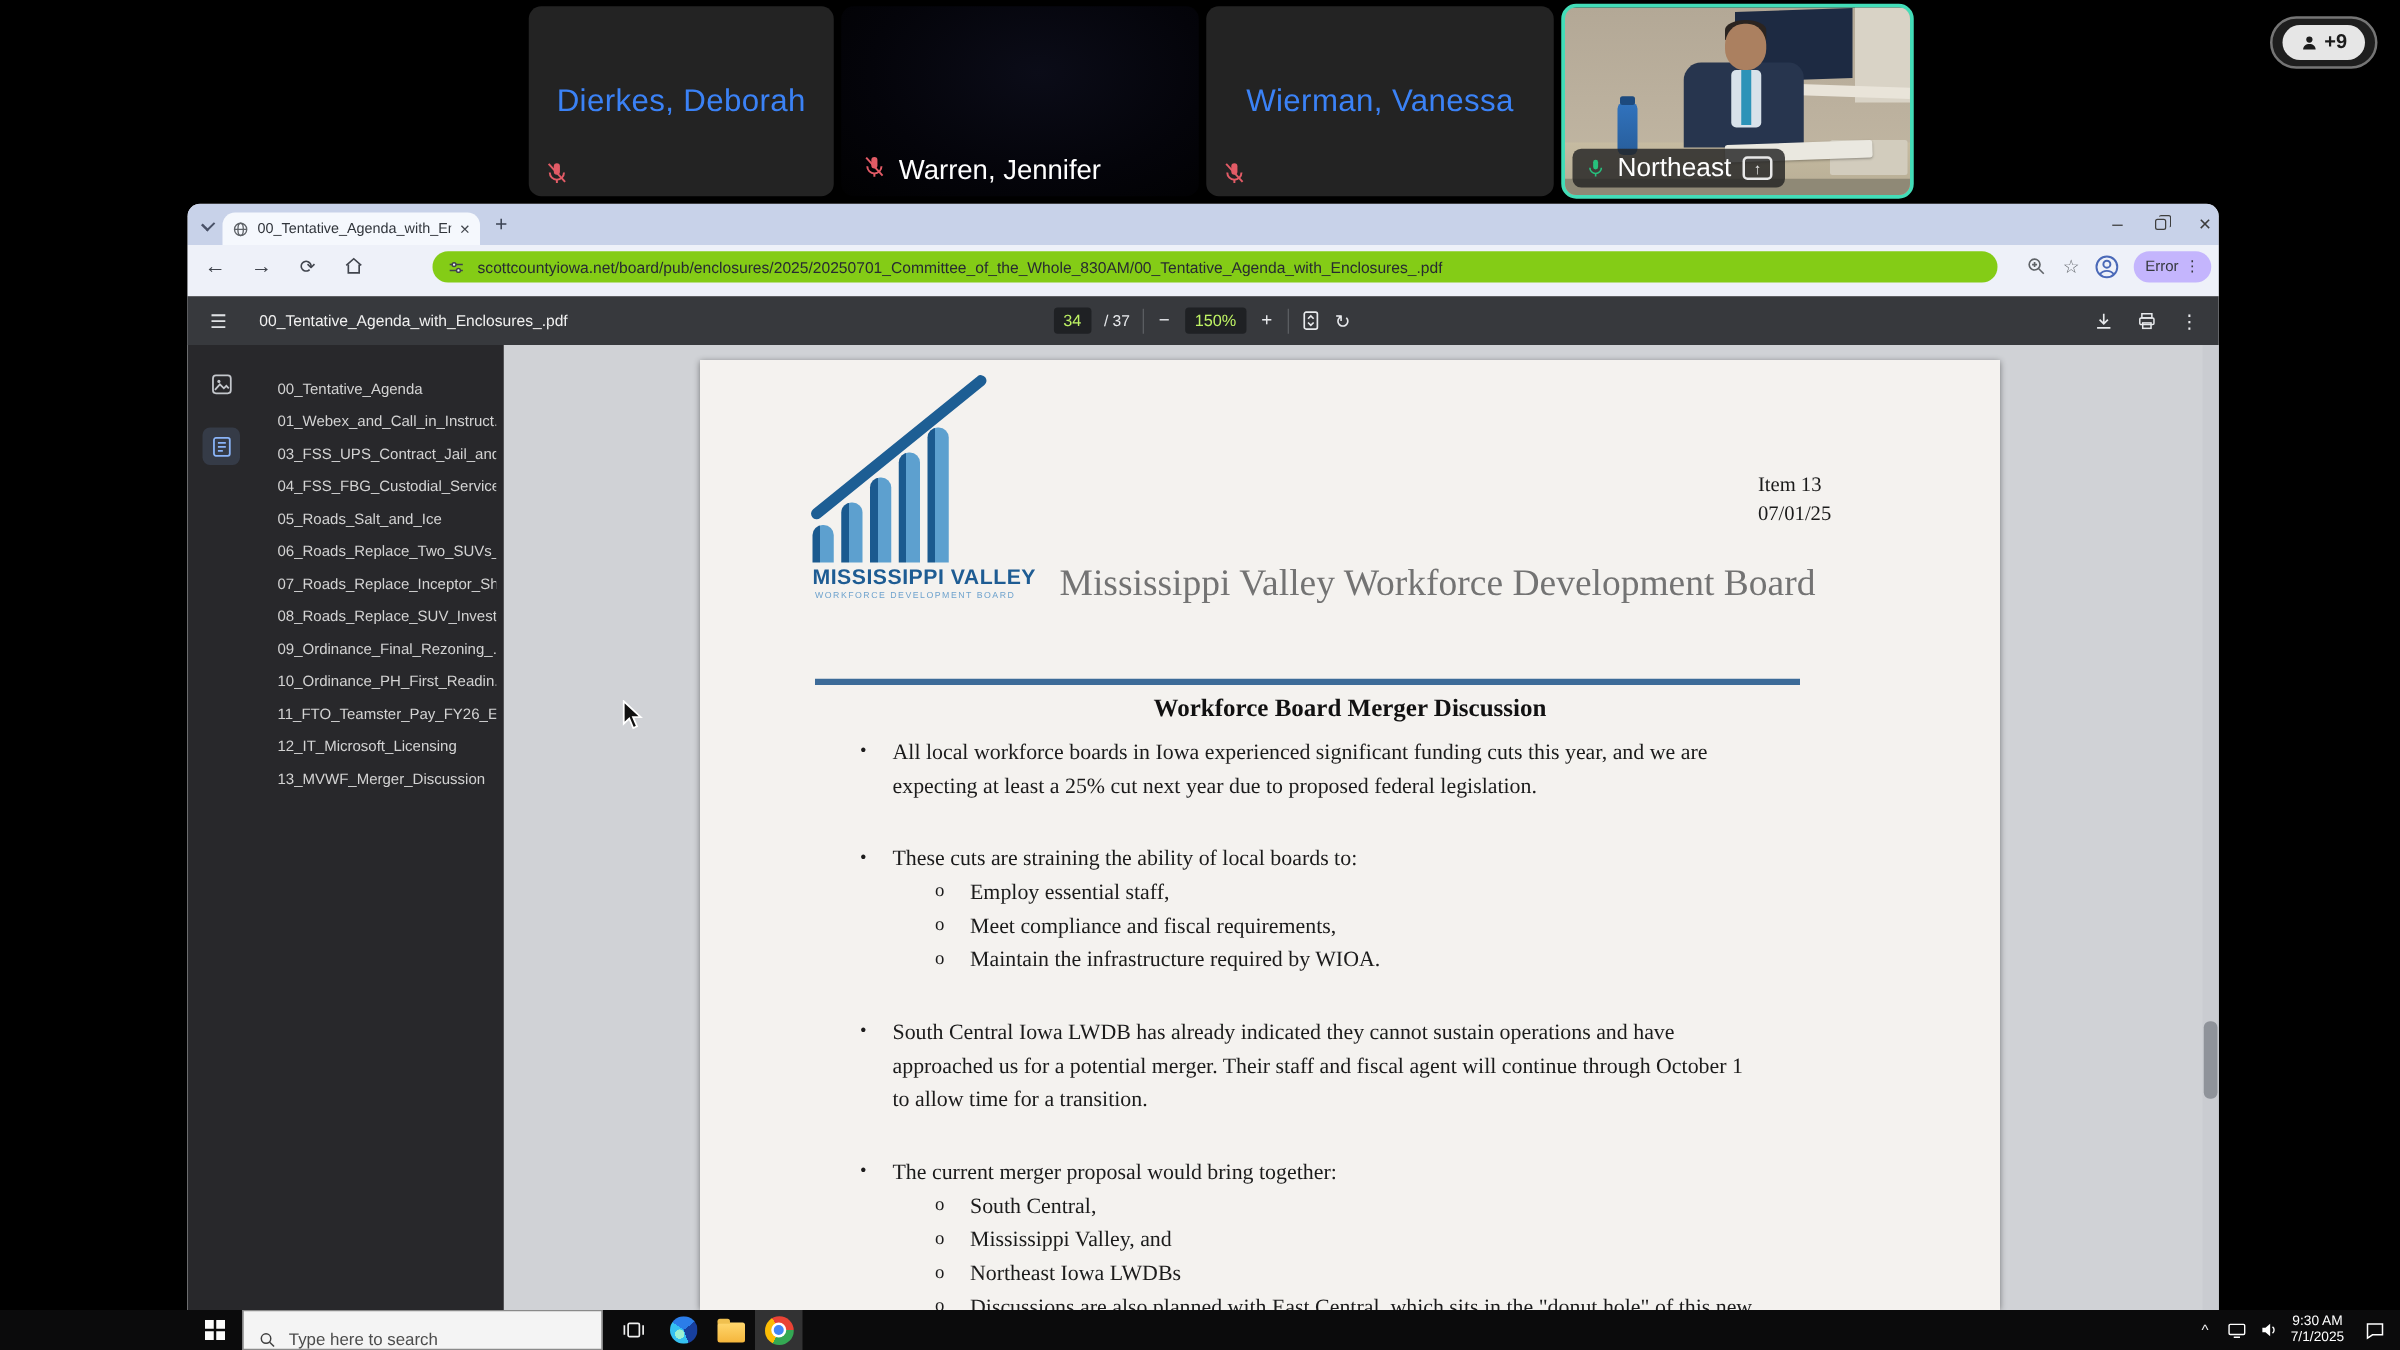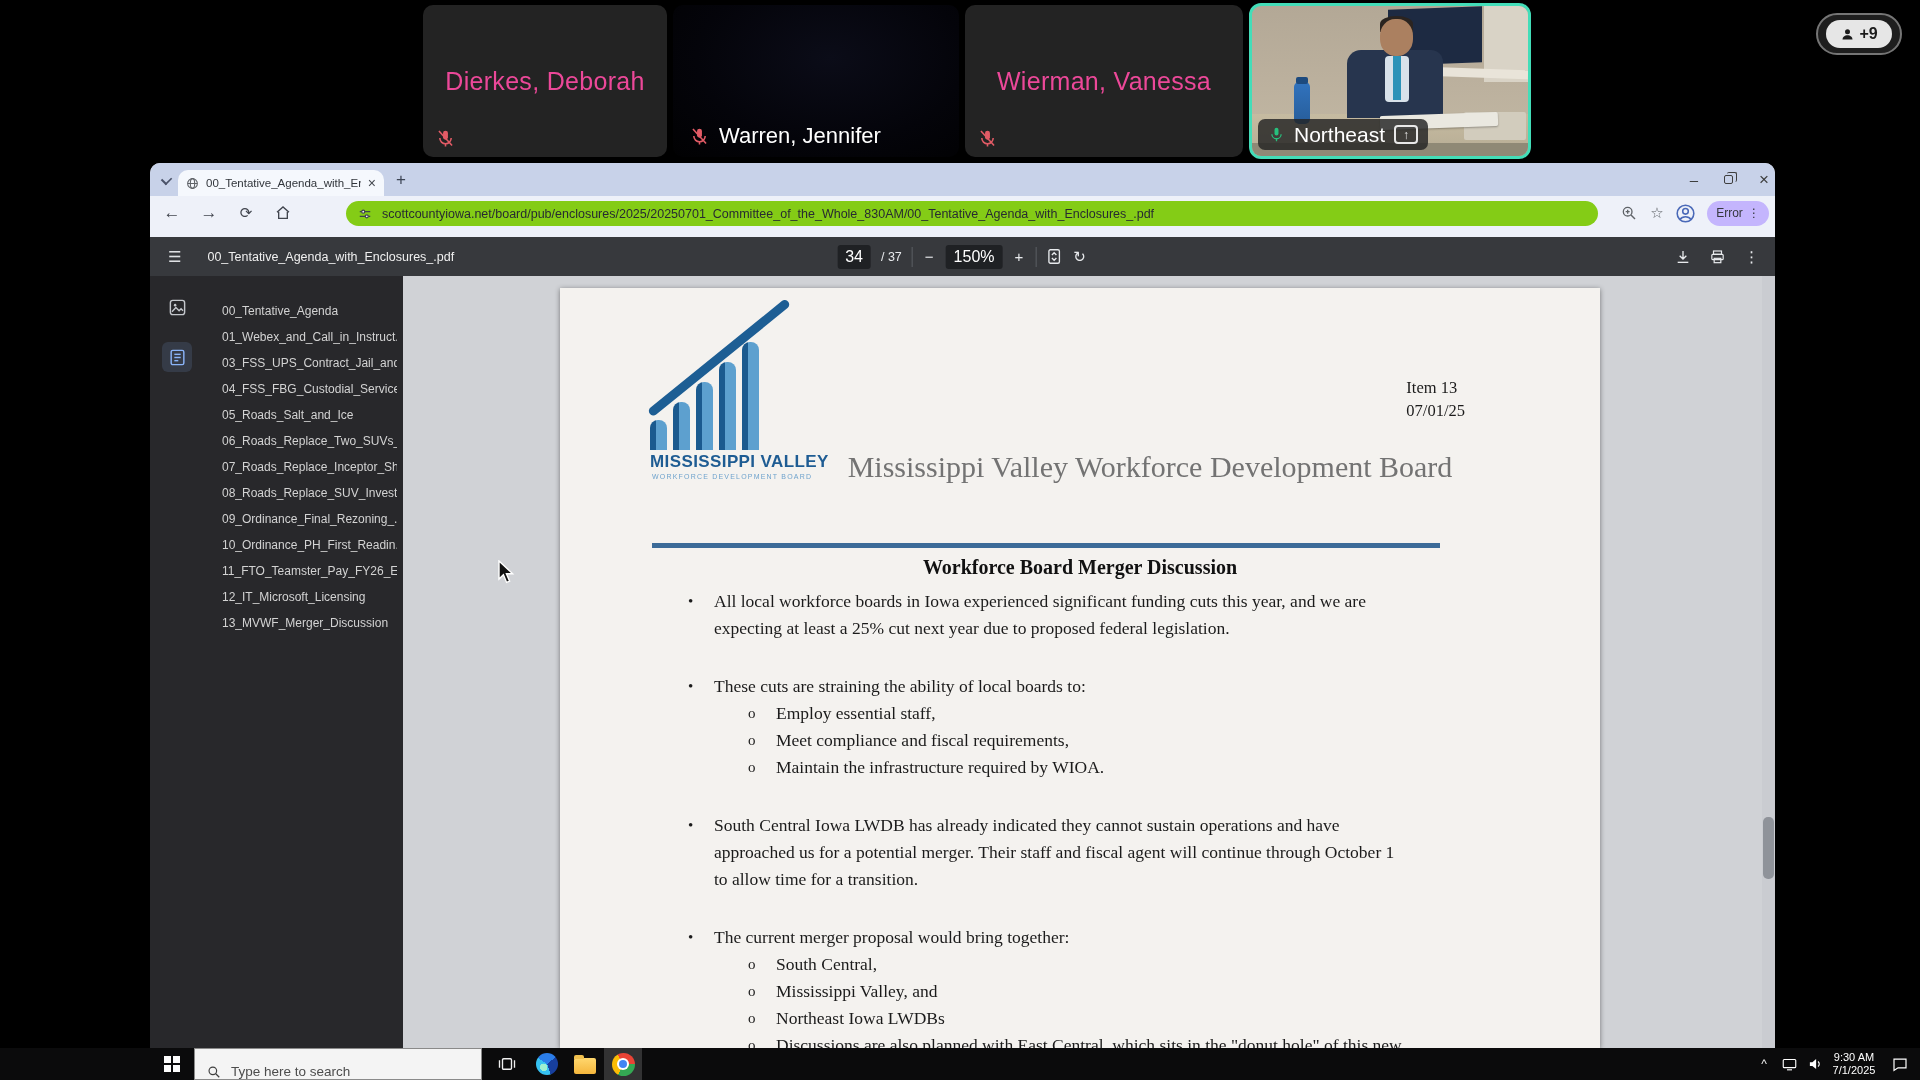--- a/index.html
+++ b/index.html
@@ -2,23 +2,23 @@
 <html><head>
 <meta charset="utf-8">
 <style>
   * { margin:0; padding:0; box-sizing:border-box; }
   html,body { width:1920px; height:1080px; overflow:hidden; background:#000; font-family:"Liberation Sans", sans-serif; }
 
   
   #stage { position:absolute; inset:0; background:#000; }
   .tile { position:absolute; top:5px; height:152px; border-radius:10px; overflow:hidden; }
   .tile.gray { background:#232323; display:flex; align-items:center; justify-content:center; }
-  .pname { color:#ec4899; font-size:25px; letter-spacing:.3px; }
+  .pname { color:#3b82f6; font-size:25px; letter-spacing:.3px; }
   .mic-bl { position:absolute; left:12px; bottom:8px; }
-  .namebar { position:absolute; left:16px; bottom:8px; display:flex; align-items:center; gap:9px; color:#fff; font-size:22px; }
+  .namebar { position:absolute; left:16px; bottom:8px; display:flex; gap:9px; color:#fff; font-size:22px; }
   #tile-warren { background:radial-gradient(ellipse at 55% 35%, #0b0c18 0%, #04040a 60%, #010102 100%); }
   #tile-boardroom { top:3px; height:156px; border:3px solid #43ddb8; border-radius:12px; background:linear-gradient(#b3a896 0%, #bcb19e 55%, #c3b9a4 100%); }
   .br-screen { position:absolute; right:46px; top:2px; width:94px; height:56px; background:#1d2a42; transform:skewY(-2deg); }
   .br-wallr { position:absolute; right:0; top:0; width:44px; height:76px; background:#d9d3c6; }
   .br-rail { position:absolute; right:0; top:62px; width:130px; height:9px; background:#e9e4d9; transform:rotate(2deg); }
   .br-desk { position:absolute; left:0; right:0; bottom:0; height:42px; background:linear-gradient(#c6bb a1,#b6ac94); background:linear-gradient(#c6bba1,#b6ac94); }
   .br-deskedge { position:absolute; left:0; right:0; bottom:0; height:13px; background:#8f olive; background:#8f8976; }
   .br-torso { position:absolute; left:95px; bottom:38px; width:96px; height:68px; background:#27354e; border-radius:14px 12px 0 0; }
   .br-shirt { position:absolute; left:38px; top:6px; width:24px; height:46px; background:#d8e2ea; border-radius:4px; }
   .br-lanyard { position:absolute; left:46px; top:6px; width:8px; height:44px; background:#2c93b8; }
@@ -53,21 +53,21 @@
   #urlpill .url { font-size:12.5px; color:#272b31; white-space:nowrap; overflow:hidden; }
   #toolbar-right { position:absolute; right:0; top:3px; height:28px; display:flex; align-items:center; }
   #errorpill { width:62px; height:25px; border-radius:13px; background:#c4b5fd; display:flex; align-items:center; justify-content:center; gap:5px; font-size:12px; color:#35383d; margin:0 6px 0 8px; }
   .star { font-size:15px; color:#5f6368; }
 
   
   #pdf-toolbar { position:absolute; left:0; top:74px; right:0; height:39px; background:#37393d; display:flex; align-items:center; color:#ececec; }
   #pdf-toolbar .burger { font-size:15px; margin-left:18px; color:#dfe1e4; }
   #pdf-toolbar .ptitle { font-size:12.5px; margin-left:26px; color:#f0f0f0; }
   #pdf-center { position:absolute; left:50%; transform:translateX(-50%); display:flex; align-items:center; gap:10px; font-size:12.5px; color:#e8eaed; }
-  .pdf-box { background:#1f2124; border-radius:3px; padding:3px 8px; font-size:16px; color:#ffffff; }
+  .pdf-box { background:#1f2124; border-radius:3px; padding:3px 8px; font-size:13px; color:#bef264; }
   .pdf-sep { width:1px; height:20px; background:#5c5f64; }
   .pdf-btn { font-size:15px; color:#e8eaed; padding:0 2px; }
   #pdf-right { position:absolute; right:16px; display:flex; align-items:center; gap:18px; }
   #pdf-right .kebab { font-size:15px; color:#e8eaed; }
 
   #pdf-body { position:absolute; left:0; top:113px; right:0; bottom:0; background:#d0d2d6; }
   #pdf-sidebar { position:absolute; left:0; top:0; width:253px; bottom:0; background:#28282b; }
   .rail-btn { position:absolute; left:12px; width:30px; height:30px; border-radius:6px; display:flex; align-items:center; justify-content:center; }
   .rail-btn.sel { background:rgba(138,180,248,.14); }
   #outline-list { position:absolute; left:72px; top:22px; right:6px; }

